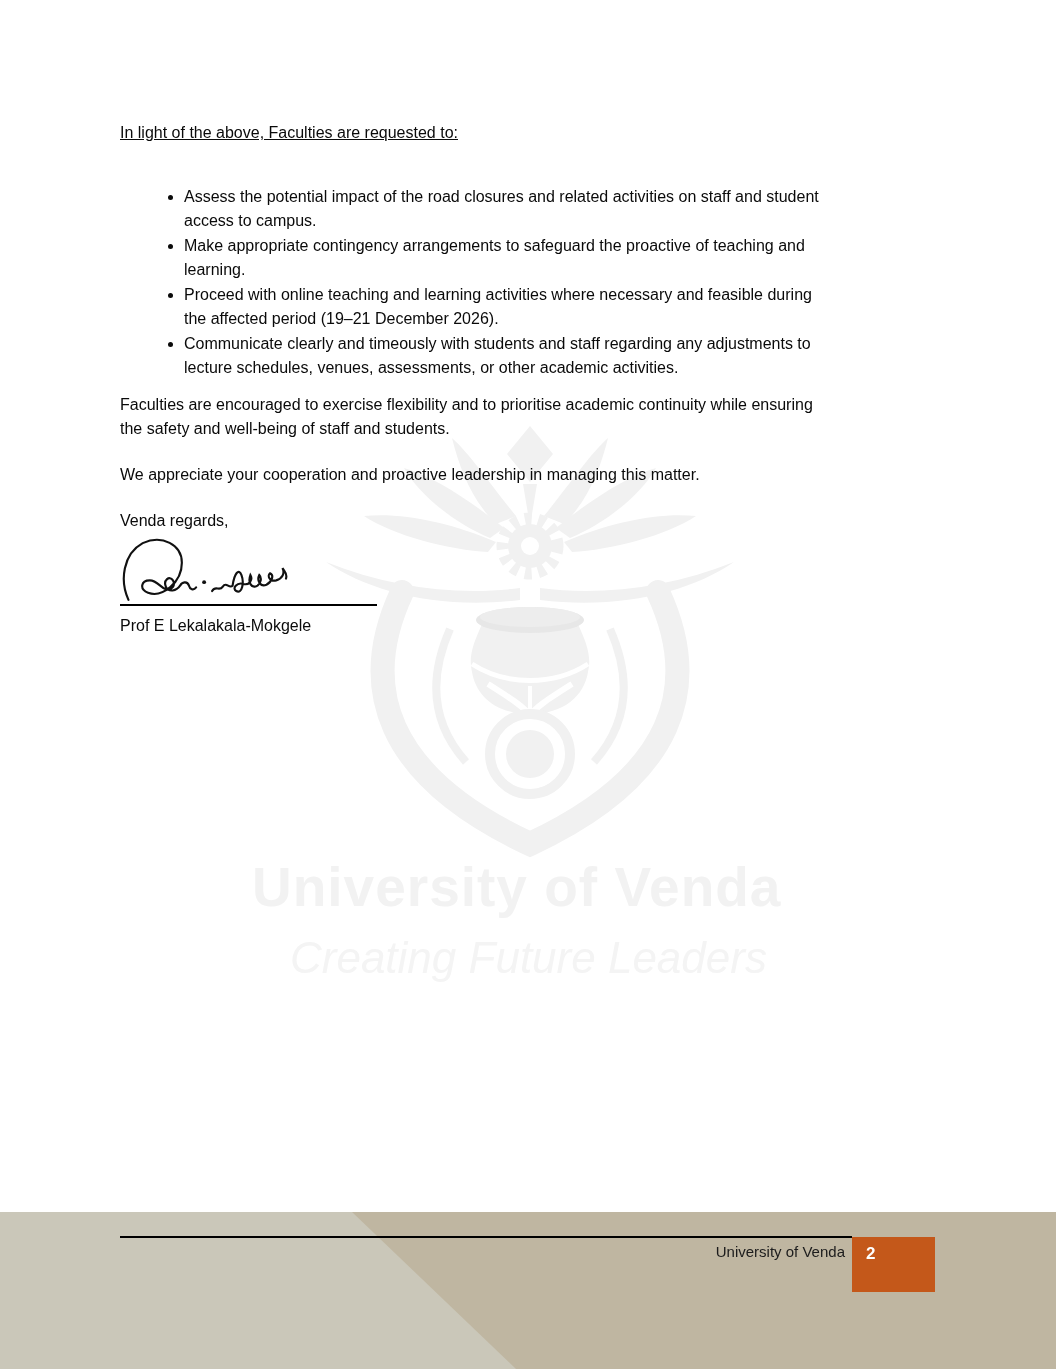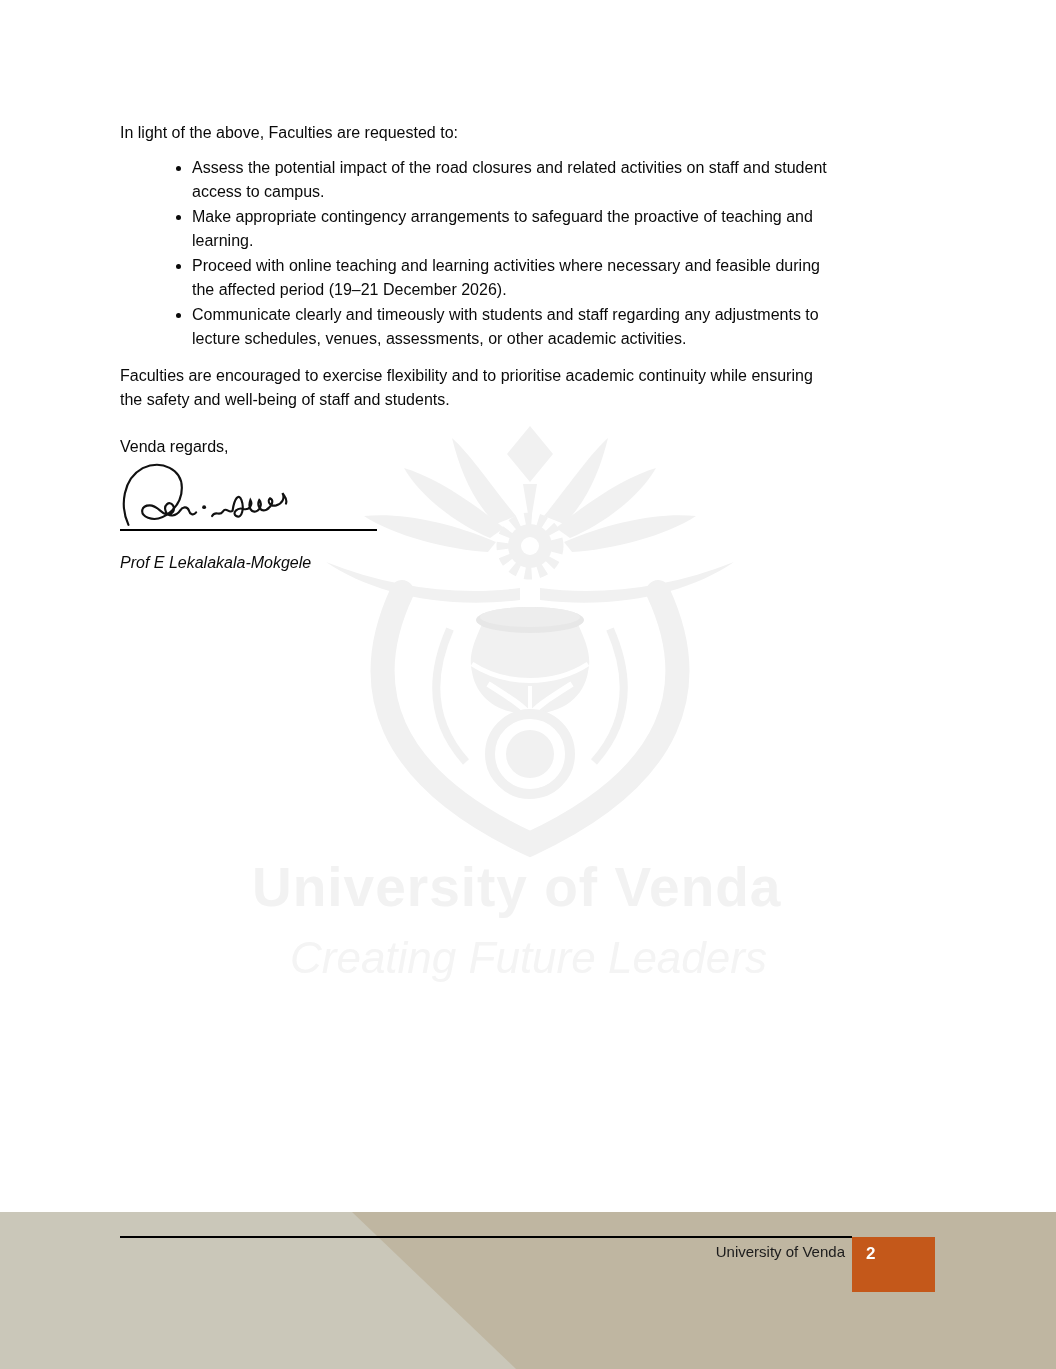--- a/index.html
+++ b/index.html
@@ -19,31 +19,31 @@
   }
   .wm-tagline {
     position:absolute; left:290px; top:936px; z-index:0;
     font-size:44px; font-style:italic; line-height:1;
     color:#f4f4f4; white-space:nowrap;
   }
 
   
   .content { position:absolute; left:120px; top:121px; width:815px; z-index:2; font-size:16px; line-height:24.5px; }
   .content p { margin:0; }
-  p.intro { margin-bottom:10px; }
-  ul.req-list { margin:8px; padding:0 0 0 64px; list-style:disc outside; }
+  p.intro { margin-bottom:39px;text-decoration:underline; }
+  ul.req-list { margin:0; padding:0 0 0 64px; list-style:disc outside; }
   ul.req-list li { white-space:pre-line; width:max-content; max-width:800px; }
   p.para1 { margin-top:12px; white-space:pre-line; width:max-content; max-width:820px; }
   p.para2 { margin-top:21px; }
   p.closing { margin-top:22px; }
 
   .sig-wrap { position:relative; height:70px; margin-top:2px; width:258px; }
   .sig-svg { position:absolute; left:-4px; top:0; }
   .sig-line { position:absolute; left:0; bottom:0; width:257px; border-top:2px solid #000; }
-  p.sig-name { margin-top:20px;font-style:italic; }
+  p.sig-name { margin-top:8px; }
 
   
   .footer-band { position:absolute; left:0; top:1212px; width:1056px; height:157px; background:#bfb6a1; z-index:1; }
   .footer-band-light { position:absolute; inset:0; background:#cac7b9;
     clip-path:polygon(0 0, 352px 0, 516px 100%, 0 100%); }
   .footer-rule { position:absolute; left:120px; top:1236px; width:732px; border-top:2px solid #000; z-index:3; }
   .footer-org { position:absolute; left:545px; top:1243px; width:300px; text-align:right;
     font-size:15px; color:#1c1c1c; z-index:3; }
   .page-num-box { position:absolute; left:852px; top:1237px; width:83px; height:55px;
     background:#c4581a; z-index:3; box-sizing:border-box; padding:7px 0 0 14px; }
@@ -106,20 +106,21 @@
       <li>Make appropriate contingency arrangements to safeguard the proactive of teaching and
 learning.</li>
       <li>Proceed with online teaching and learning activities where necessary and feasible during
 the affected period (19–21 December 2026).</li>
       <li>Communicate clearly and timeously with students and staff regarding any adjustments to
 lecture schedules, venues, assessments, or other academic activities.</li>
     </ul>
 
     <p class="para1">Faculties are encouraged to exercise flexibility and to prioritise academic continuity while ensuring
 the safety and well-being of staff and students.</p>
+    <p class="para2">We appreciate your cooperation and proactive leadership in managing this matter.</p>
     <p class="closing">Venda regards,</p>
 
     <div class="sig-wrap">
       <svg class="sig-svg" viewBox="0 0 200 80" width="178" height="71" preserveAspectRatio="none" aria-hidden="true">
         <g fill="none" stroke="#111111" stroke-width="2.4" stroke-linecap="round">
           <path d="M 14 72 C 4 50, 8 20, 30 8 C 52 -2, 74 10, 74 30 C 74 52, 52 70, 36 64
                    C 26 60, 28 50, 38 50 C 46 50, 50 58, 56 60 C 63 62, 67 55, 64 50
                    C 60 44, 53 50, 56 57 C 59 64, 68 62, 72 56 C 74 52, 80 50, 82 56
                    C 83 60, 87 62, 90 58"></path>
           <path d="M 108 62 C 112 55, 116 63, 120 57 C 124 51, 127 60, 131 56

